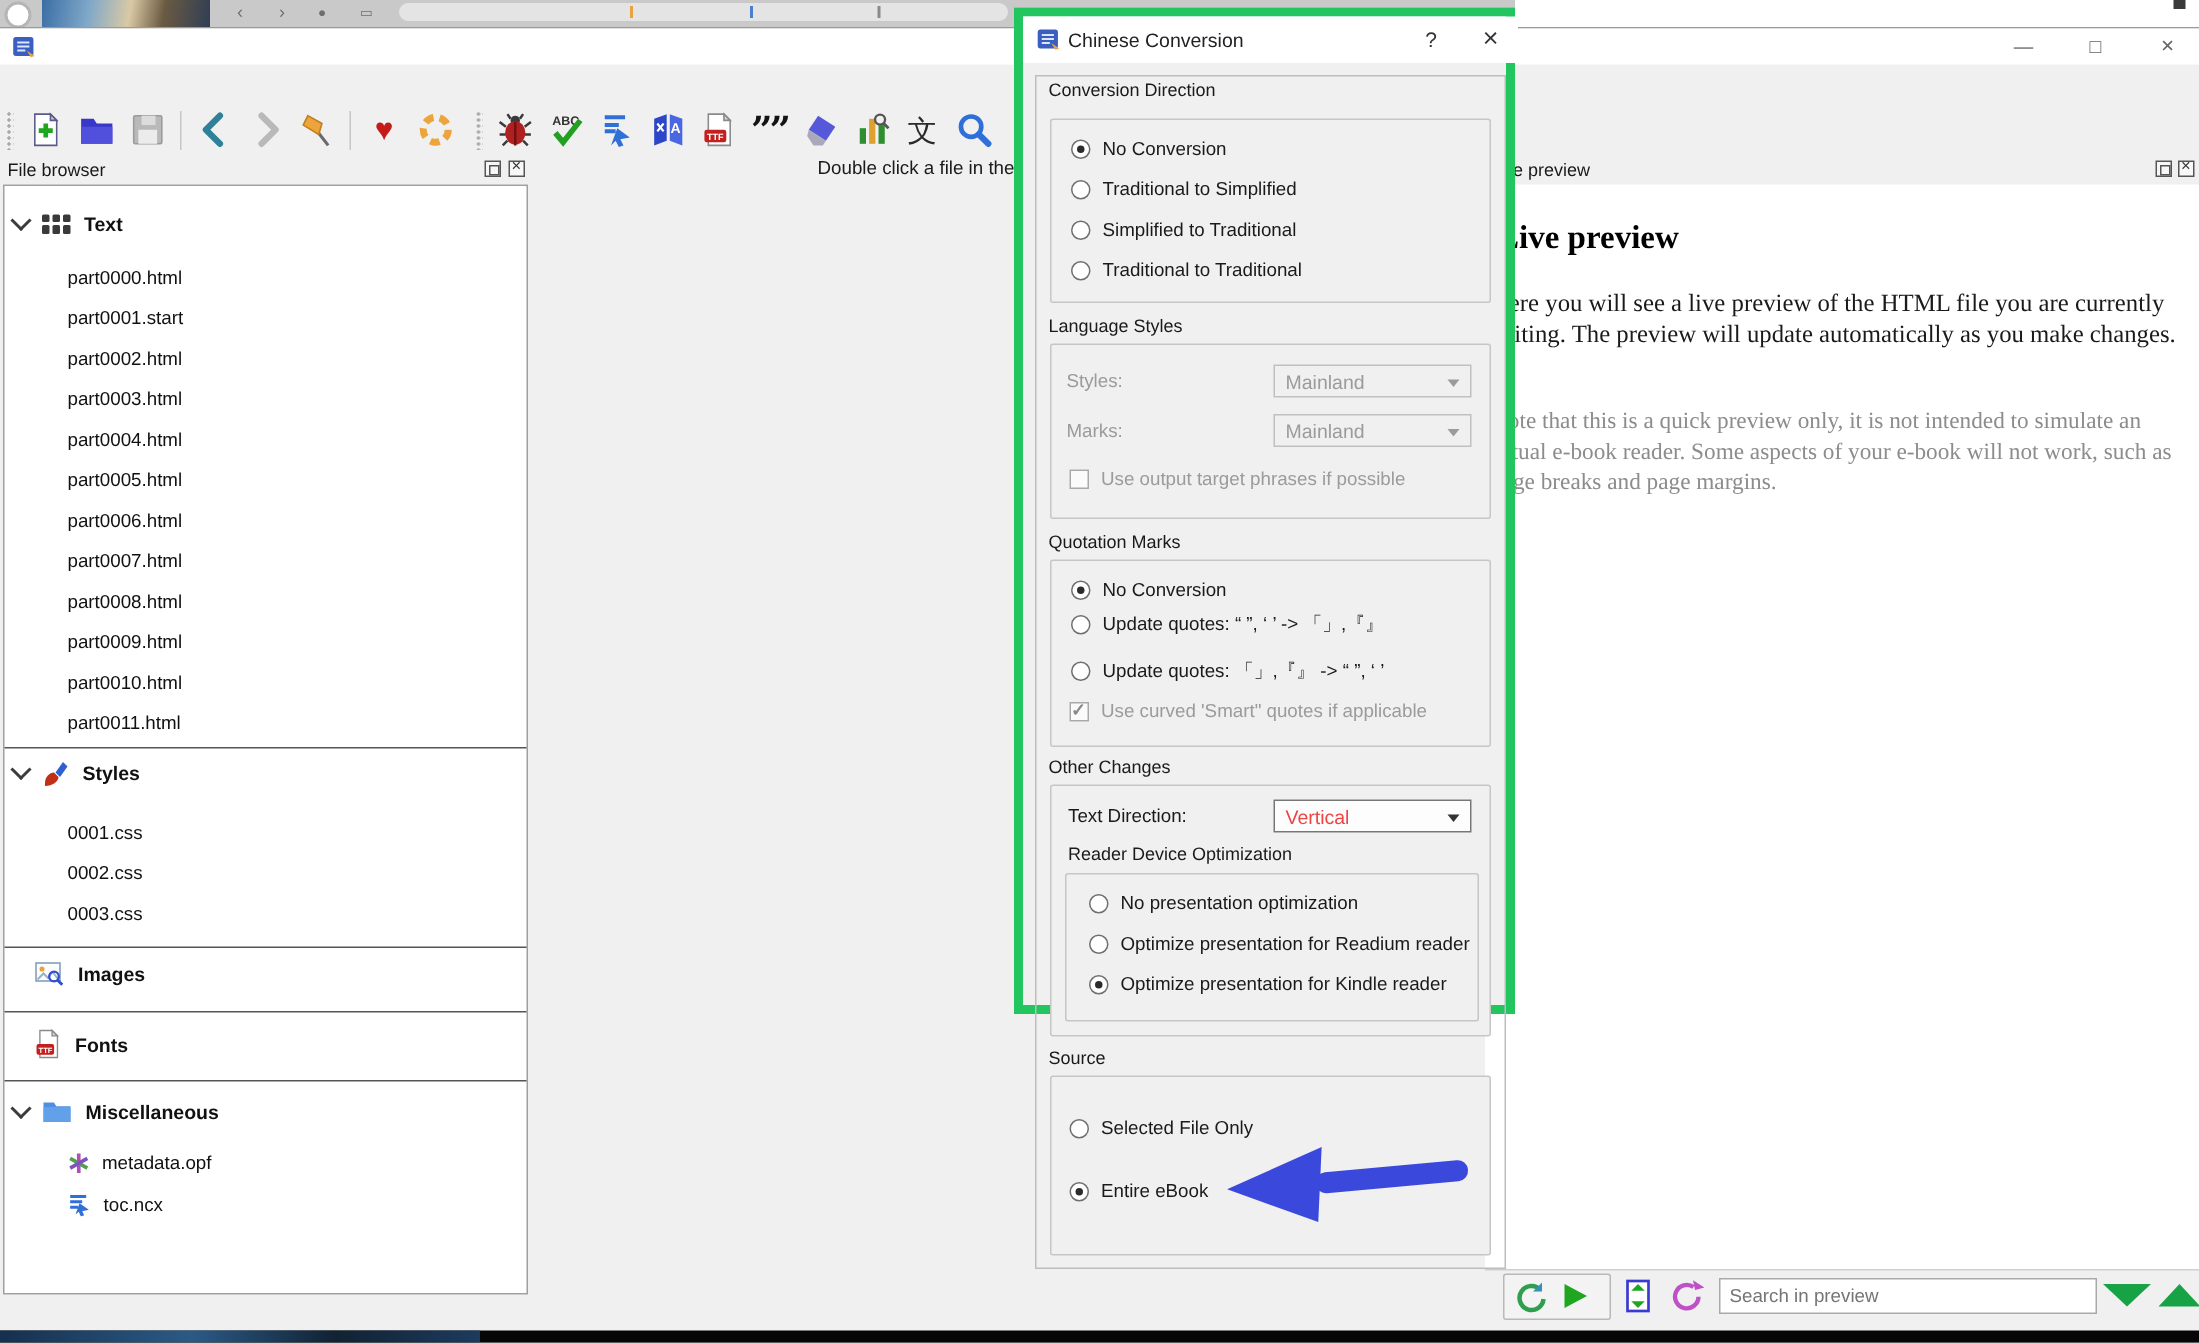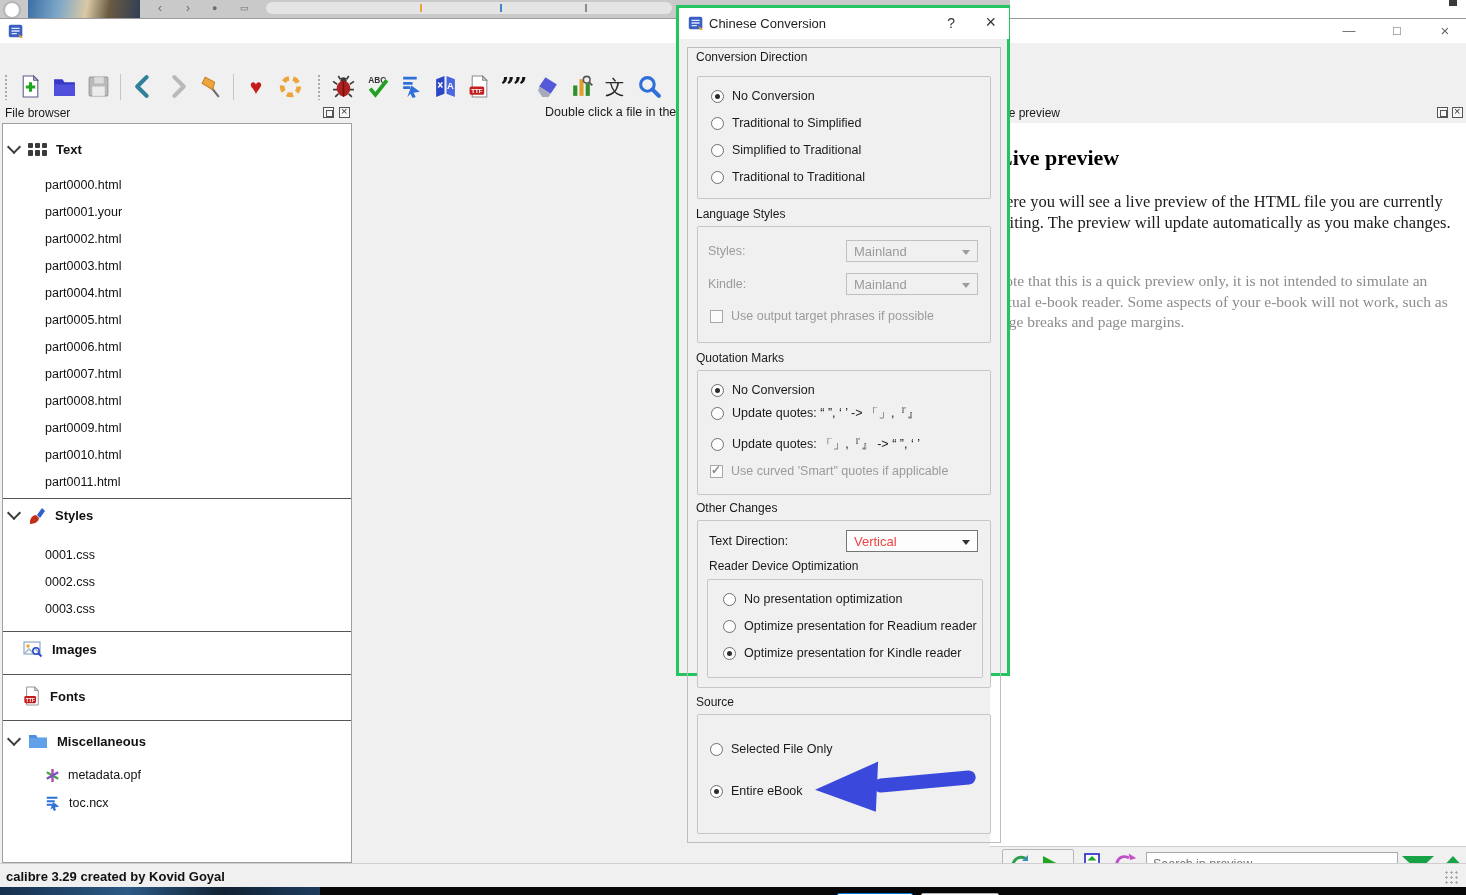--- a/index.html
+++ b/index.html
@@ -61,21 +61,21 @@
   #pv-search{position:absolute;left:156px;top:5px;width:238px;height:22px;border:1px solid #a9a9a9;background:#fff;font-size:12.5px;padding:0 6px;font-family:"Liberation Sans",sans-serif}
   .tri-down{position:absolute;left:412px;top:9px;width:0;height:0;border-top:15px solid #17a345;border-left:16px solid transparent;border-right:16px solid transparent}
   .tri-up{position:absolute;left:449px;top:9px;width:0;height:0;border-bottom:15px solid #17a345;border-left:14px solid transparent;border-right:14px solid transparent}
   
   #statusbar{position:absolute;left:0;top:844px;width:1466px;height:25px;background:#f0f0f0;border-top:1px solid #cfcfcf}
   #statusbar .stext{position:absolute;left:6px;top:5px;font-size:13px;font-weight:600;color:#111}
   #statusbar .grip{position:absolute;left:1444px;top:6px;width:14px;height:14px;
      background-image:radial-gradient(#ababab 1px,transparent 1.2px);background-size:5px 5px}
   
   #dialog{position:absolute;left:676px;top:5px;width:334px;height:671px;background:#f0f0f0;
-     border:3px solid #22c55e;box-sizing:border-box;z-index:50}
+     border:6px solid #22c55e;box-sizing:border-box;z-index:50}
   #dlg-title{position:absolute;left:0;top:0;width:330px;height:31px;background:#fff}
   #dlg-title .dtext{position:absolute;left:30px;top:8px;font-size:13px;color:#222}
   #dlg-help{position:absolute;right:54px;top:7px;font-size:14px;color:#333}
   #dlg-close{position:absolute;right:13px;top:4px;font-size:18px;color:#333}
   .frame{position:absolute;left:8px;top:39px;width:312px;height:794px;border:1px solid #bdbdbd}
   .gbox{position:absolute;left:18px;width:292px;border:1px solid #c6c6c6;border-radius:2px;background:#f0f0f0}
   .glabel{position:absolute;left:17px;font-size:12px;color:#1a1a1a}
   .drow{position:absolute;height:16px;display:flex;align-items:center;gap:8px}
   .radio{width:13px;height:13px;border:1px solid #6f6f6f;border-radius:50%;background:#fff;position:relative;flex:none;box-sizing:border-box}
   .radio.sel::after{content:"";position:absolute;left:3px;top:3px;width:5px;height:5px;background:#2b2b2b;border-radius:50%}
@@ -262,21 +262,21 @@
           <span></span>
           <span></span>
           <span></span>
           <span></span>
           <span></span>
           <span></span>
         </span>
       <span>Text</span>
     </div>
     <div class="tree-item" style="top:51px">part0000.html</div>
-    <div class="tree-item" style="top:78px">part0001.your</div>
+    <div class="tree-item" style="top:78px">part0001.start</div>
     <div class="tree-item" style="top:105px">part0002.html</div>
     <div class="tree-item" style="top:132px">part0003.html</div>
     <div class="tree-item" style="top:159px">part0004.html</div>
     <div class="tree-item" style="top:186px">part0005.html</div>
     <div class="tree-item" style="top:213px">part0006.html</div>
     <div class="tree-item" style="top:240px">part0007.html</div>
     <div class="tree-item" style="top:267px">part0008.html</div>
     <div class="tree-item" style="top:294px">part0009.html</div>
     <div class="tree-item" style="top:321px">part0010.html</div>
     <div class="tree-item" style="top:348px">part0011.html</div>
@@ -360,24 +360,20 @@
       </svg>
     <svg style="position:absolute;left:122px;top:5px" width="25" height="25" viewBox="0 0 24 24">
         <path d="M19.5 12a7.5 7.5 0 1 1-3.2-6.2" stroke="#c050c8" stroke-width="2.8" fill="none"></path>
         <path d="M16 1.5l1.3 6.2 6-1.6z" fill="#c050c8"></path>
       </svg>
     <input id="pv-search" type="text" placeholder="Search in preview" style="">
     <span class="tri-down"></span>
     <span class="tri-up"></span>
   </div>
 
-  <div id="statusbar">
-    <span class="stext">calibre 3.29 created by Kovid Goyal</span>
-    <span class="grip"></span>
-  </div>
 </div>
 
 <div id="dialog">
   <div id="dlg-title">
     <svg style="position:absolute;left:8px;top:6px" width="18" height="18" viewBox="0 0 20 20">
       <rect x="2" y="3" width="15" height="14" rx="2" fill="#3a5fc0"></rect>
       <path d="M5 7h9M5 10h9M5 13h6" stroke="#dce6ff" stroke-width="1.4"></path>
       <path d="M12 13l6 4-3 1z" fill="#e8a33c"></path>
     </svg>
     <span class="dtext">Chinese Conversion</span>
@@ -406,21 +402,21 @@
       <span class="rl">Traditional to Traditional</span>
     </div>
 
   <span class="glabel" style="top:199px">Language Styles</span>
   <div class="gbox" style="top:218px;height:115px"></div>
   <span class="rl dis" style="position:absolute;left:29px;top:236px">Styles:</span>
   <div class="combo" style="left:167px;top:232px">
     <span class="cval">Mainland</span>
       <span class="carrow"></span>
   </div>
-  <span class="rl dis" style="position:absolute;left:29px;top:269px">Kindle:</span>
+  <span class="rl dis" style="position:absolute;left:29px;top:269px">Marks:</span>
   <div class="combo" style="left:167px;top:265px">
     <span class="cval">Mainland</span>
       <span class="carrow"></span>
   </div>
   <div class="drow" style="left:31px;top:300px">
       <span class="cb"></span>
       <span class="rl dis">Use output target phrases if possible</span>
     </div>
 
   <span class="glabel" style="top:343px">Quotation Marks</span>

